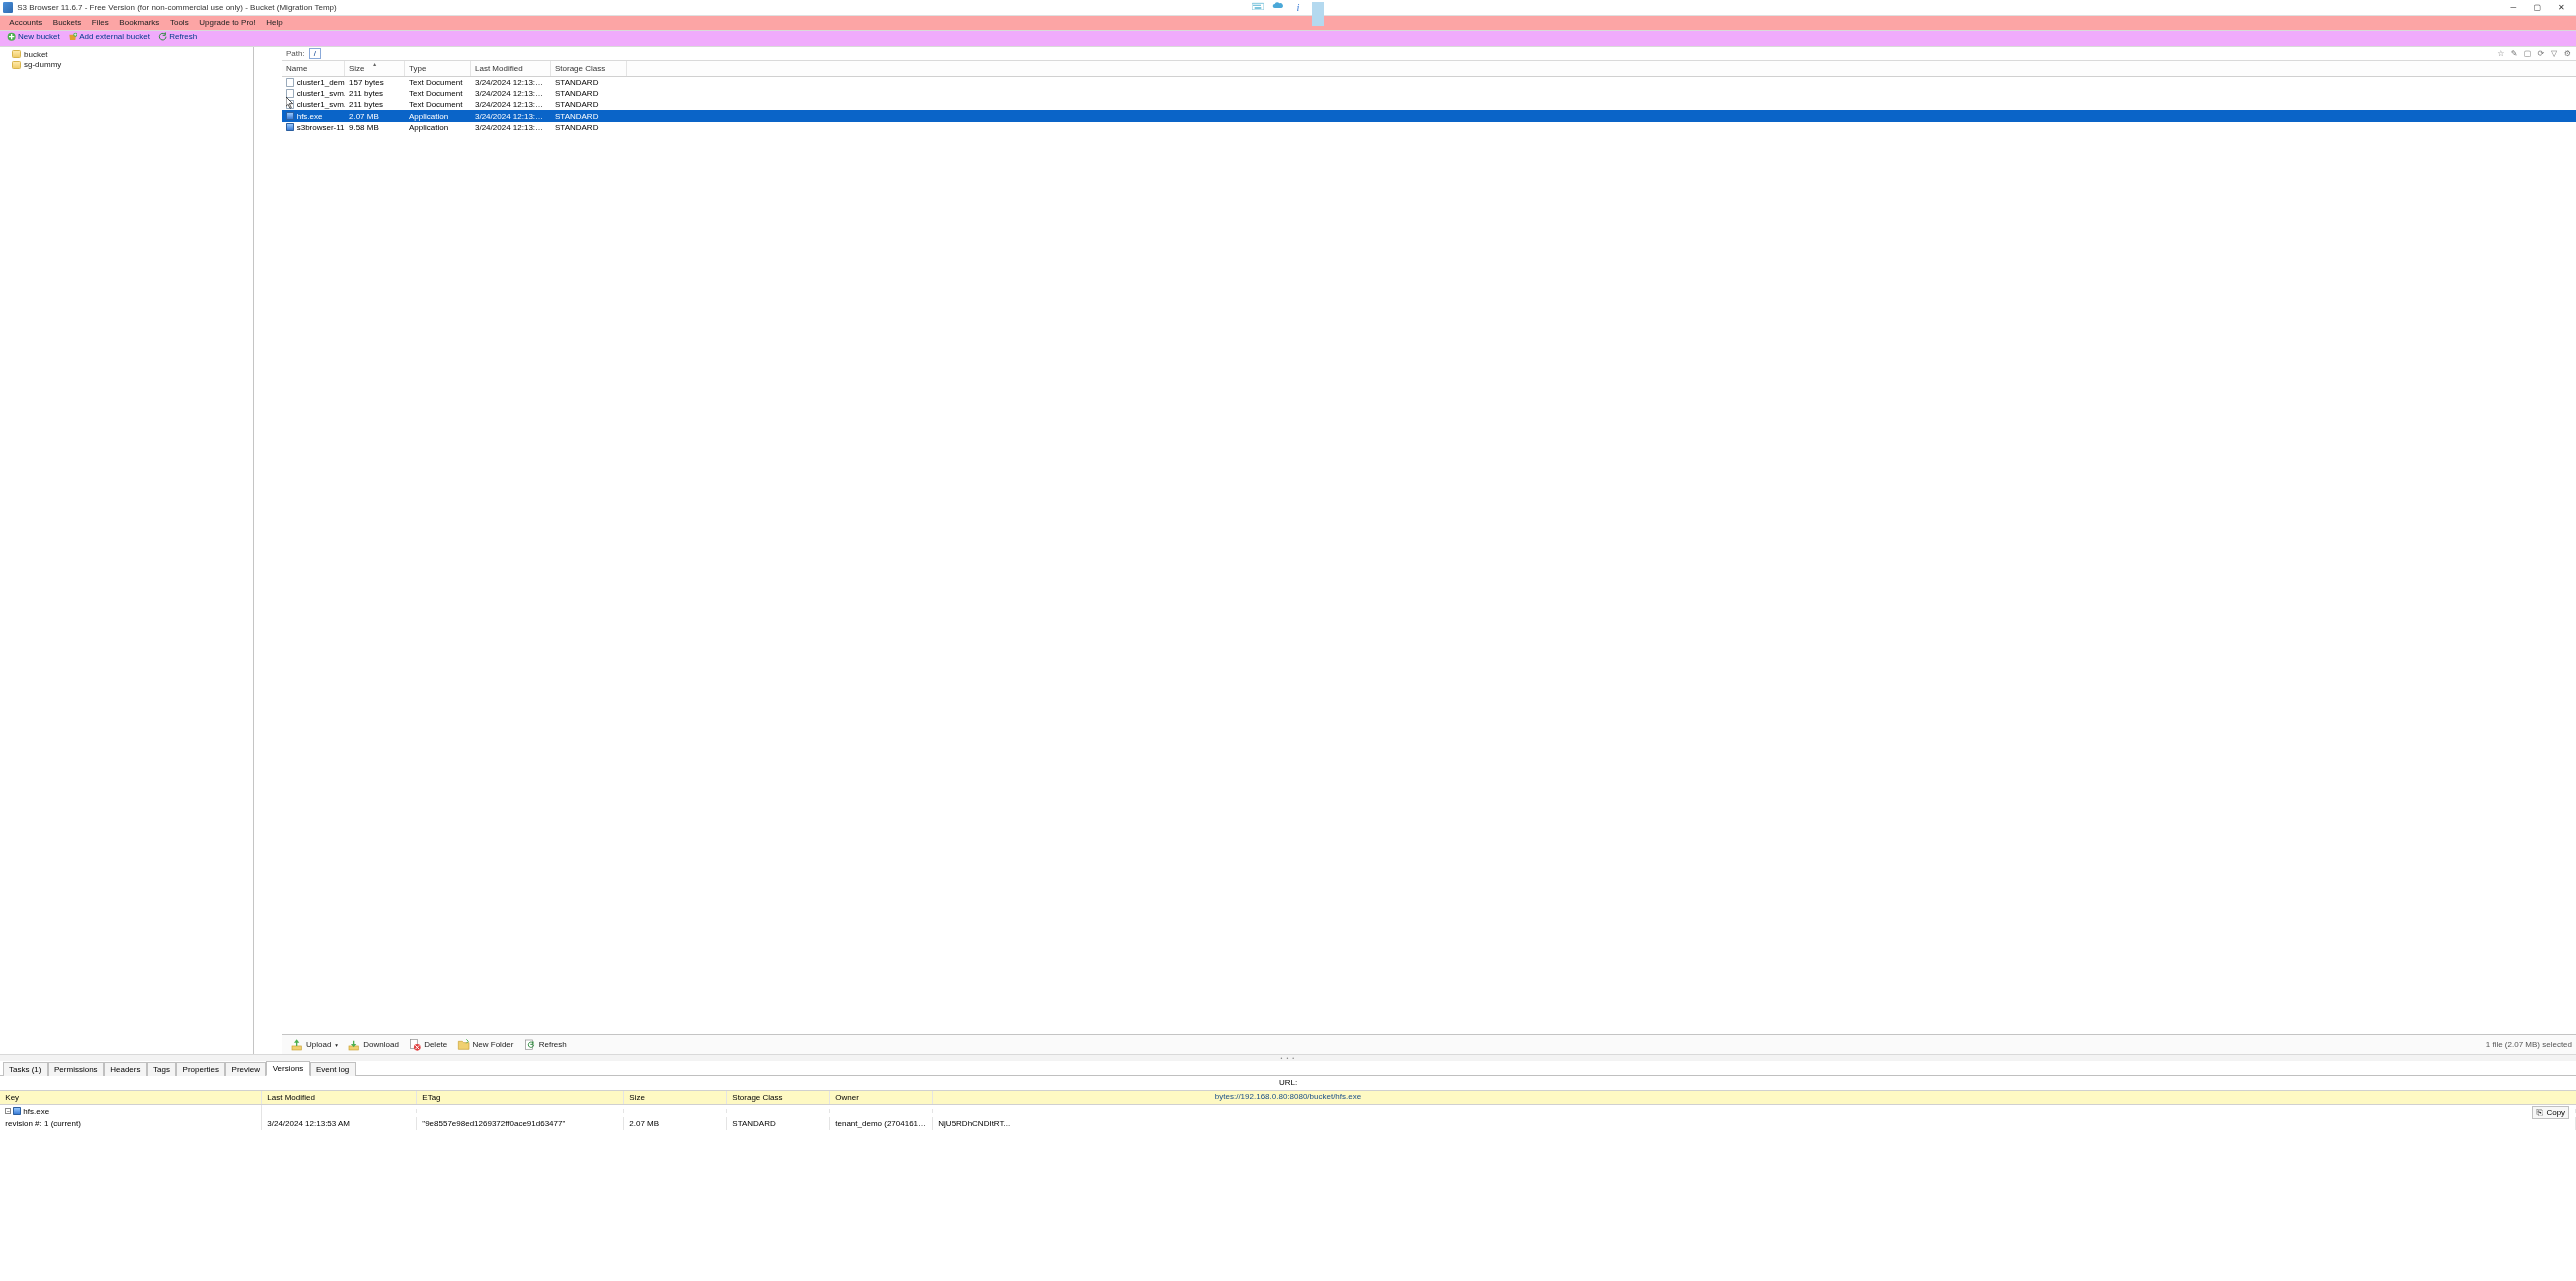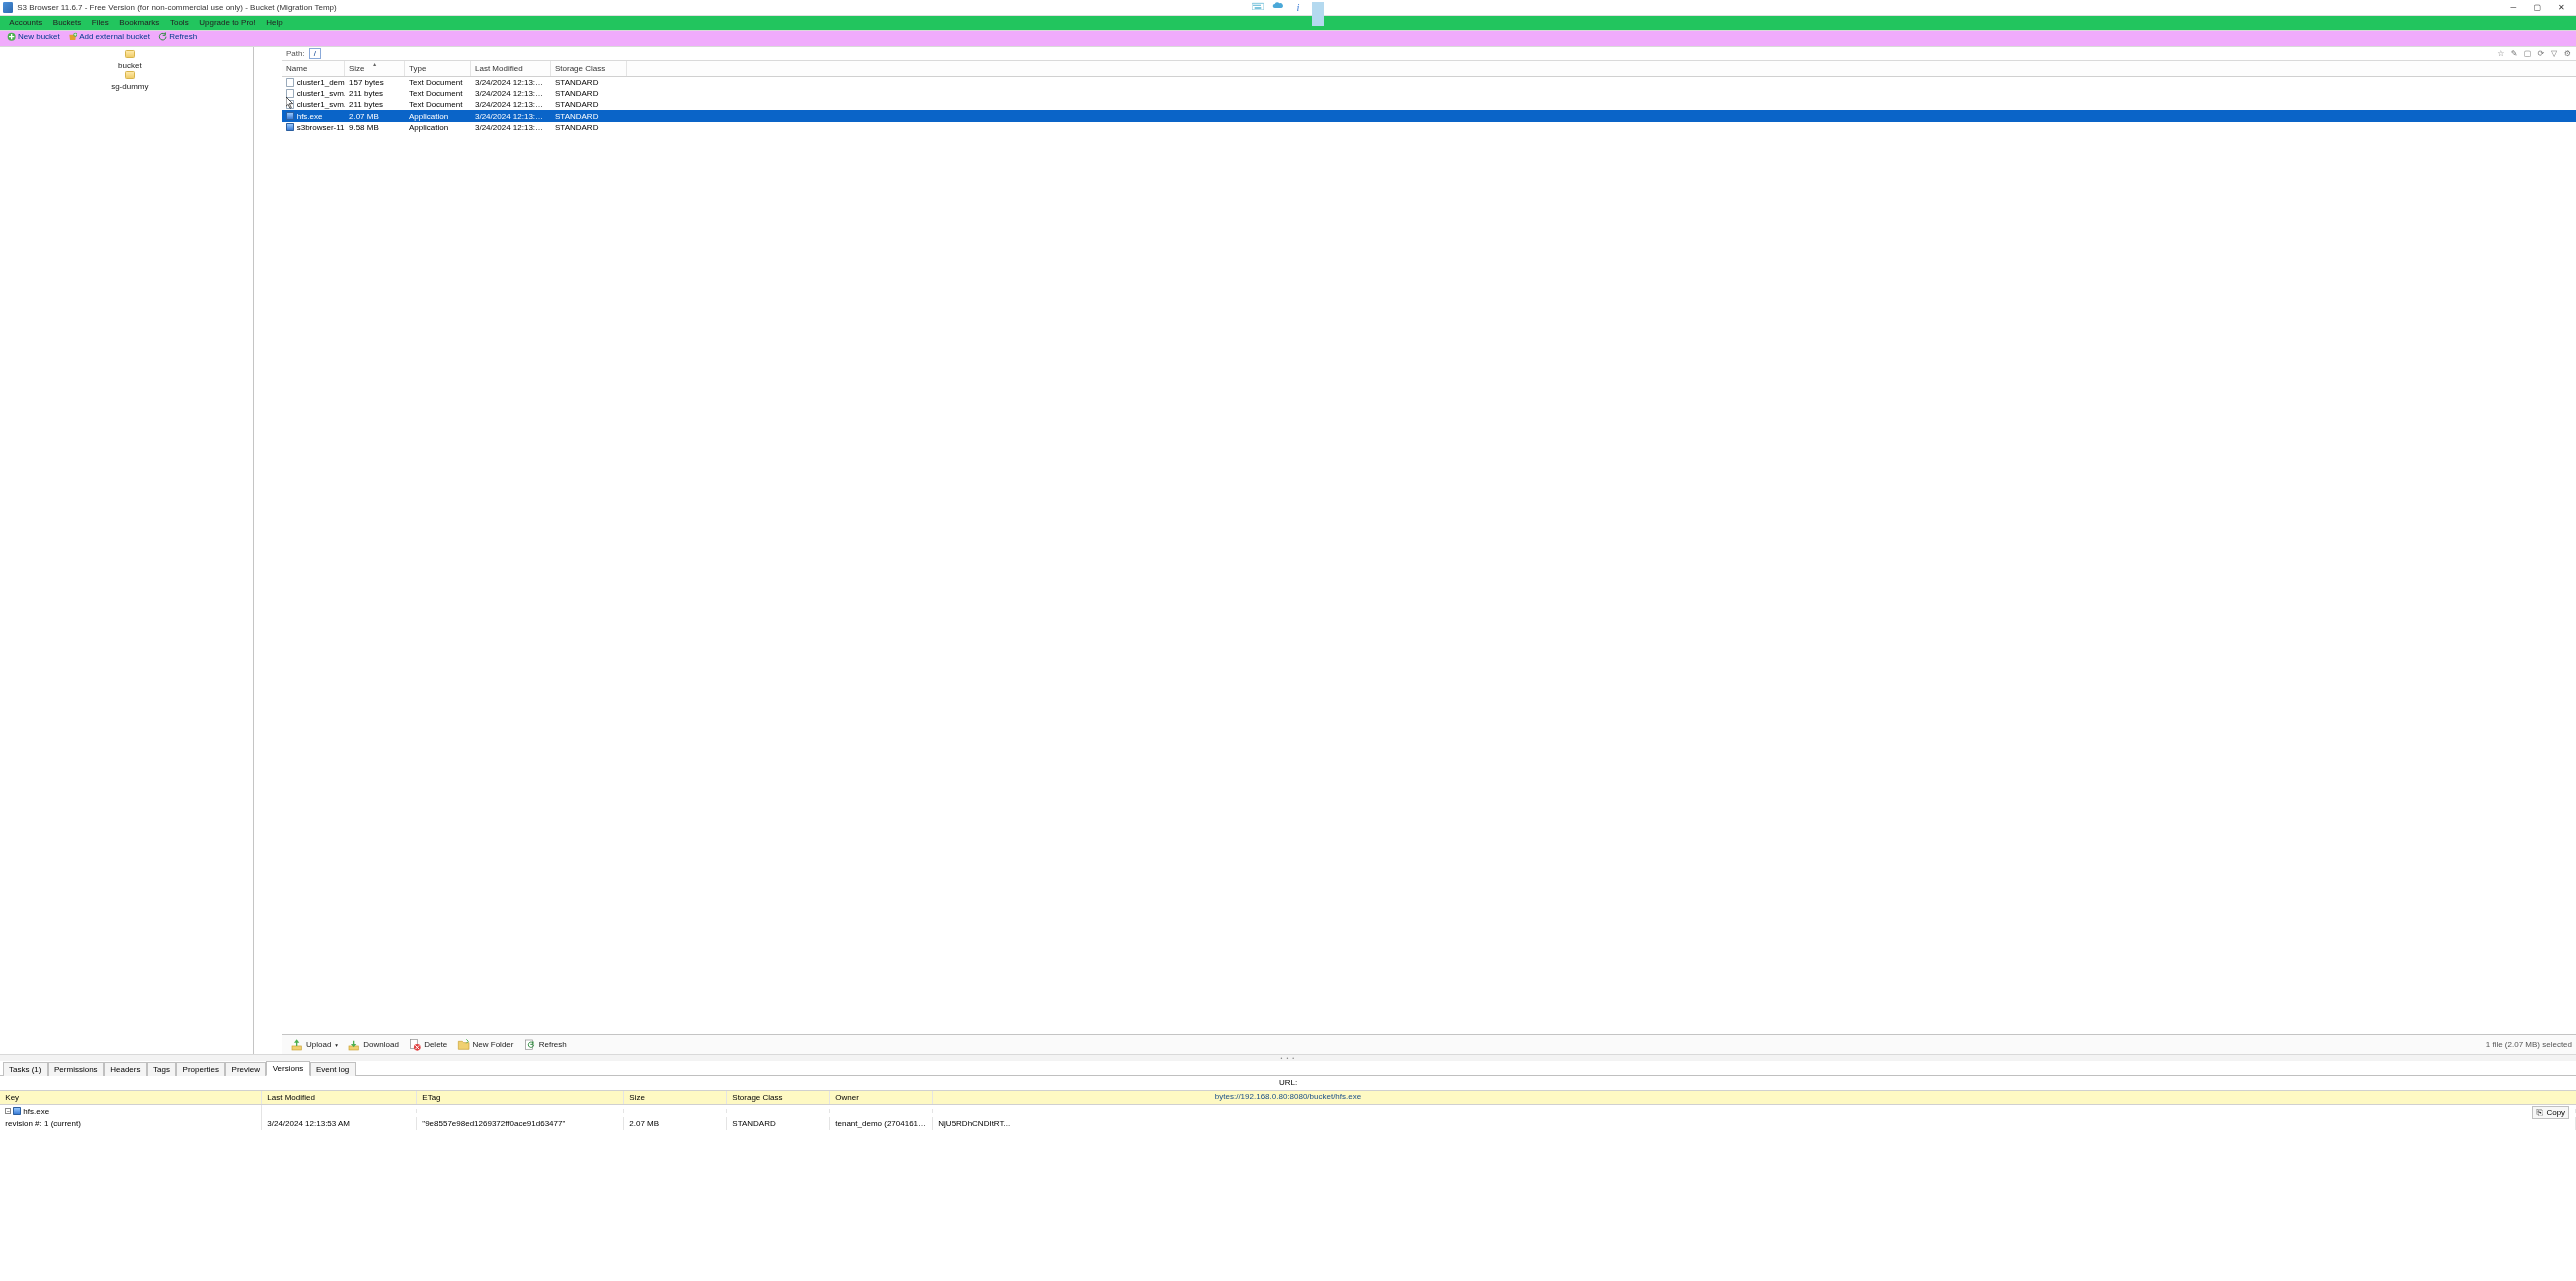--- a/index.html
+++ b/index.html
@@ -4,28 +4,28 @@
 <style>
 * { box-sizing: border-box; margin: 0; padding: 0; }
 body { font-family: "Segoe UI", Tahoma, sans-serif; font-size: 8px; background: #fff; overflow: hidden; user-select: none; }
 .titlebar { height: 16px; background: #fff; display: flex; align-items: center; padding: 0 2.7px; border-bottom: 0.7px solid #e0e0e0; }
 .titlebar .app-icon { width: 10.6px; height: 10.6px; background: linear-gradient(135deg,#4a90d9,#2e6ab0); border-radius: 1.3px; margin-right: 4px; }
 .titlebar .title { flex: 0 0 auto; color: #333; }
 .titlebar .center-icons { position: absolute; left: 50%; transform: translateX(-50%); display: flex; gap: 8px; }
 .titlebar .ci { width: 12px; height: 10.6px; }
 .titlebar .win-ctrl { margin-left: auto; display: flex; }
 .titlebar .win-btn { width: 24px; height: 16px; display: flex; align-items: center; justify-content: center; color: #333; cursor: pointer; }
-.menubar { height: 14.6px; background: #22c55e; display: flex; align-items: center; padding: 0 4px; gap: 0; border-bottom: 0.7px solid #d9d9d9; }
+.menubar { height: 14.6px; background: #fca5a5; display: flex; align-items: center; padding: 0 4px; gap: 0; border-bottom: 0.7px solid #d9d9d9; }
 .menubar .mitem { padding: 1.3px 5.3px; cursor: pointer; color: #222; }
 .toolbar { height: 16px; background: #f0abfc; display: flex; align-items: flex-start; padding: 0 4px; gap: 2.7px; border-bottom: 0.7px solid #d9d9d9; }
 .tool-btn { display: flex; align-items: center; gap: 2px; padding: 1.3px 2.7px; cursor: pointer; color: #003a8c; }
 .ticon { width: 9.3px; height: 9.3px; display: inline-block; }
 .main { display: flex; height: calc(100vh - 16px - 14.6px - 16px - 14.6px - 211px); border-bottom: 0.7px solid #d9d9d9; }
 .tree-panel { width: 254px; border-right: 0.7px solid #c4c4c4; background: #fff; padding: 2.7px 4px; }
-.tree-item { display: flex; align-items: center; gap: 2.7px; padding: 0.7px 1.3px 0.7px 8px; cursor: pointer; color: #222; flex-direction: column; }
+.tree-item { display: flex; align-items: center; gap: 2.7px; padding: 0.7px 1.3px 0.7px 8px; cursor: pointer; color: #222; }
 .folder-icon { width: 9.3px; height: 8px; background: linear-gradient(#ffe9a8,#f0cd6b); border: 0.7px solid #d8b44a; border-radius: 1.3px; }
 .right-area { flex: 1; display: flex; flex-direction: column; margin-left: 28px; }
 .path-row { height: 14.6px; display: flex; align-items: center; padding: 0 4px; border-bottom: 0.7px solid #d9d9d9; gap: 4px; }
 .path-label { color: #555; }
 .path-box { border: 0.7px solid #8aa9d9; background: #fff; padding: 0 4px; height: 10.6px; display: flex; align-items: center; min-width: 10.6px; color: #003a8c; }
 .path-row .right-icons { margin-left: auto; display: flex; gap: 4px; }
 .small-icon { width: 9.3px; height: 9.3px; cursor: pointer; color: #777; display:flex; align-items:center; justify-content:center; }
 .file-list { flex: 1; overflow: auto; }
 .file-header { display: flex; border-bottom: 0.7px solid #d0d0d0; background: #fdfdfd; }
 .file-header .col { padding: 2.7px 4px; border-right: 0.7px solid #e4e4e4; color: #333; position: relative; cursor: pointer; }

